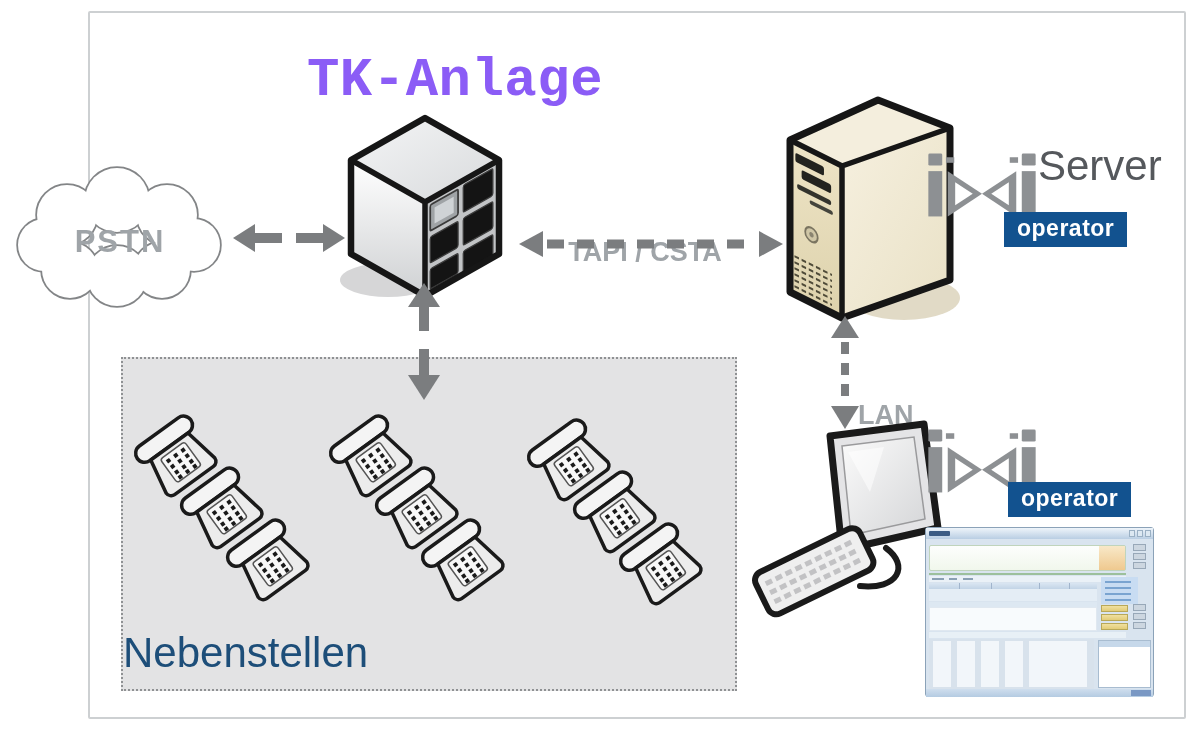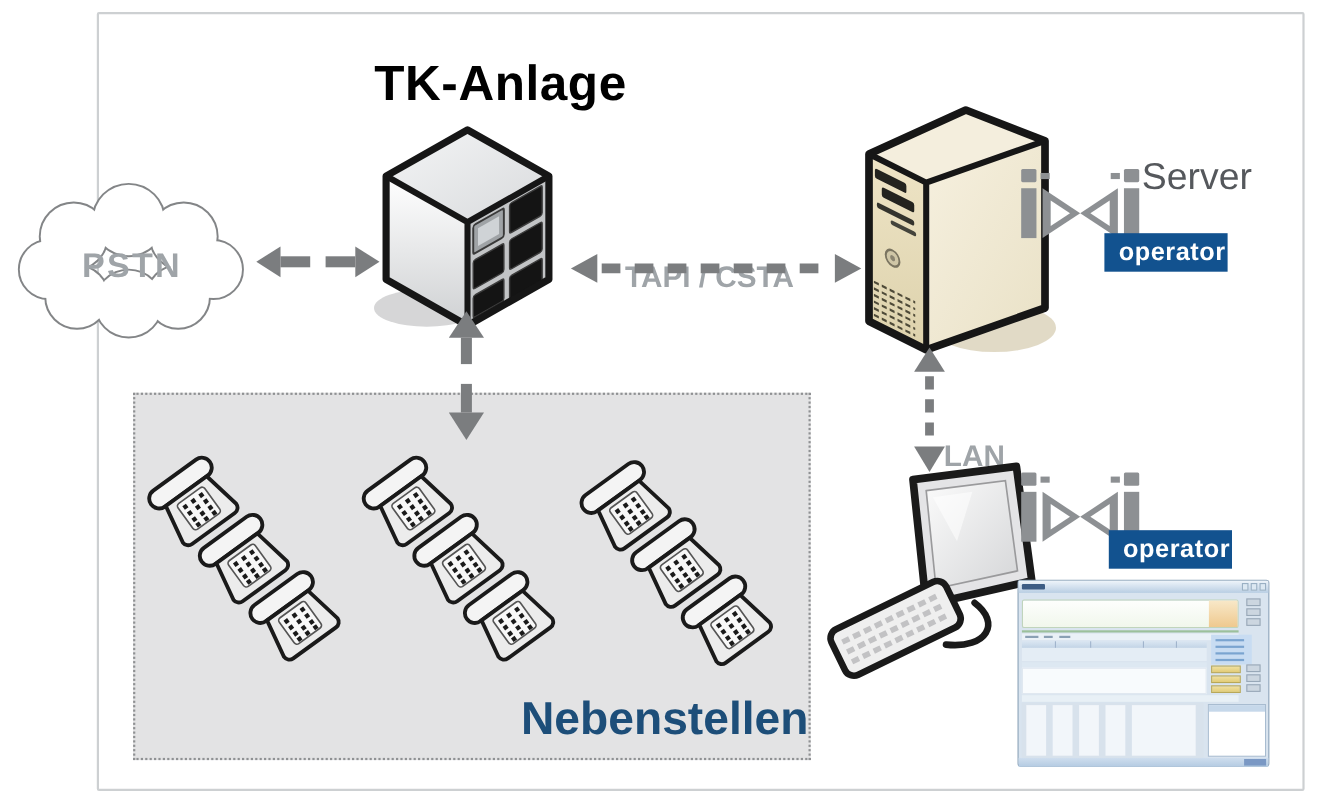--- a/index.html
+++ b/index.html
@@ -10,45 +10,45 @@
   }
   .abs{position:absolute;}
 
   .frame{
     left:88px;top:11px;width:1094px;height:704px;
     border:2px solid #cdd0d2;background:#ffffff;border-radius:2px;
   }
 
   .diagram-title{
     left:300px;top:50px;width:310px;text-align:center;
-    font-size:45px;font-weight:bold;color:#000000;letter-spacing:0.5px;
+    font-size:54px;font-weight:bold;color:#8b5cf6;letter-spacing:0.5px;font-family:Liberation Mono, monospace;
   }
 
   .ext-box{
     left:121px;top:357px;width:616px;height:334px;box-sizing:border-box;
     background:#e3e3e4;border:2px dotted #8f9193;
   }
   .ext-label{
-    position:absolute;left:0;right:0;bottom:12px;text-align:right;
-    font-size:42px;font-weight:bold;color:#1d4e79;
+    position:absolute;left:0;right:0;bottom:12px;text-align:left;
+    font-size:42px;font-weight:normal;color:#1d4e79;
   }
 
   .gray-label{color:#9fa4a8;font-weight:600;margin-top:40px;}
   .tapi-label{left:540px;top:197px;width:210px;text-align:center;font-size:27px;}
   .lan-label{left:858px;top:360px;font-size:27px;}
 
   .logo-block{width:262px;height:110px;}
   .logo-product{
     position:absolute;left:112px;top:0px;
-    font-size:34px;font-weight:500;color:#55585c;
+    font-size:42px;font-weight:500;color:#55585c;
   }
   .logo-badge{
     position:absolute;background:#12528f;color:#ffffff;
     font-size:23px;font-weight:bold;letter-spacing:0.5px;
-    padding:3px 2px 5px 13px;
+    padding:3px 13px 5px 13px;
   }
   .srv-badge{left:78px;top:70px;}
   .cli-badge{left:82px;top:64px;}
 
   svg{display:block;overflow:visible;}
 
   
   .miniwin{
     left:925px;top:527px;width:229px;height:170px;box-sizing:border-box;
     background:#d9e4ef;border:1px solid #8ba2b8;border-radius:3px;

